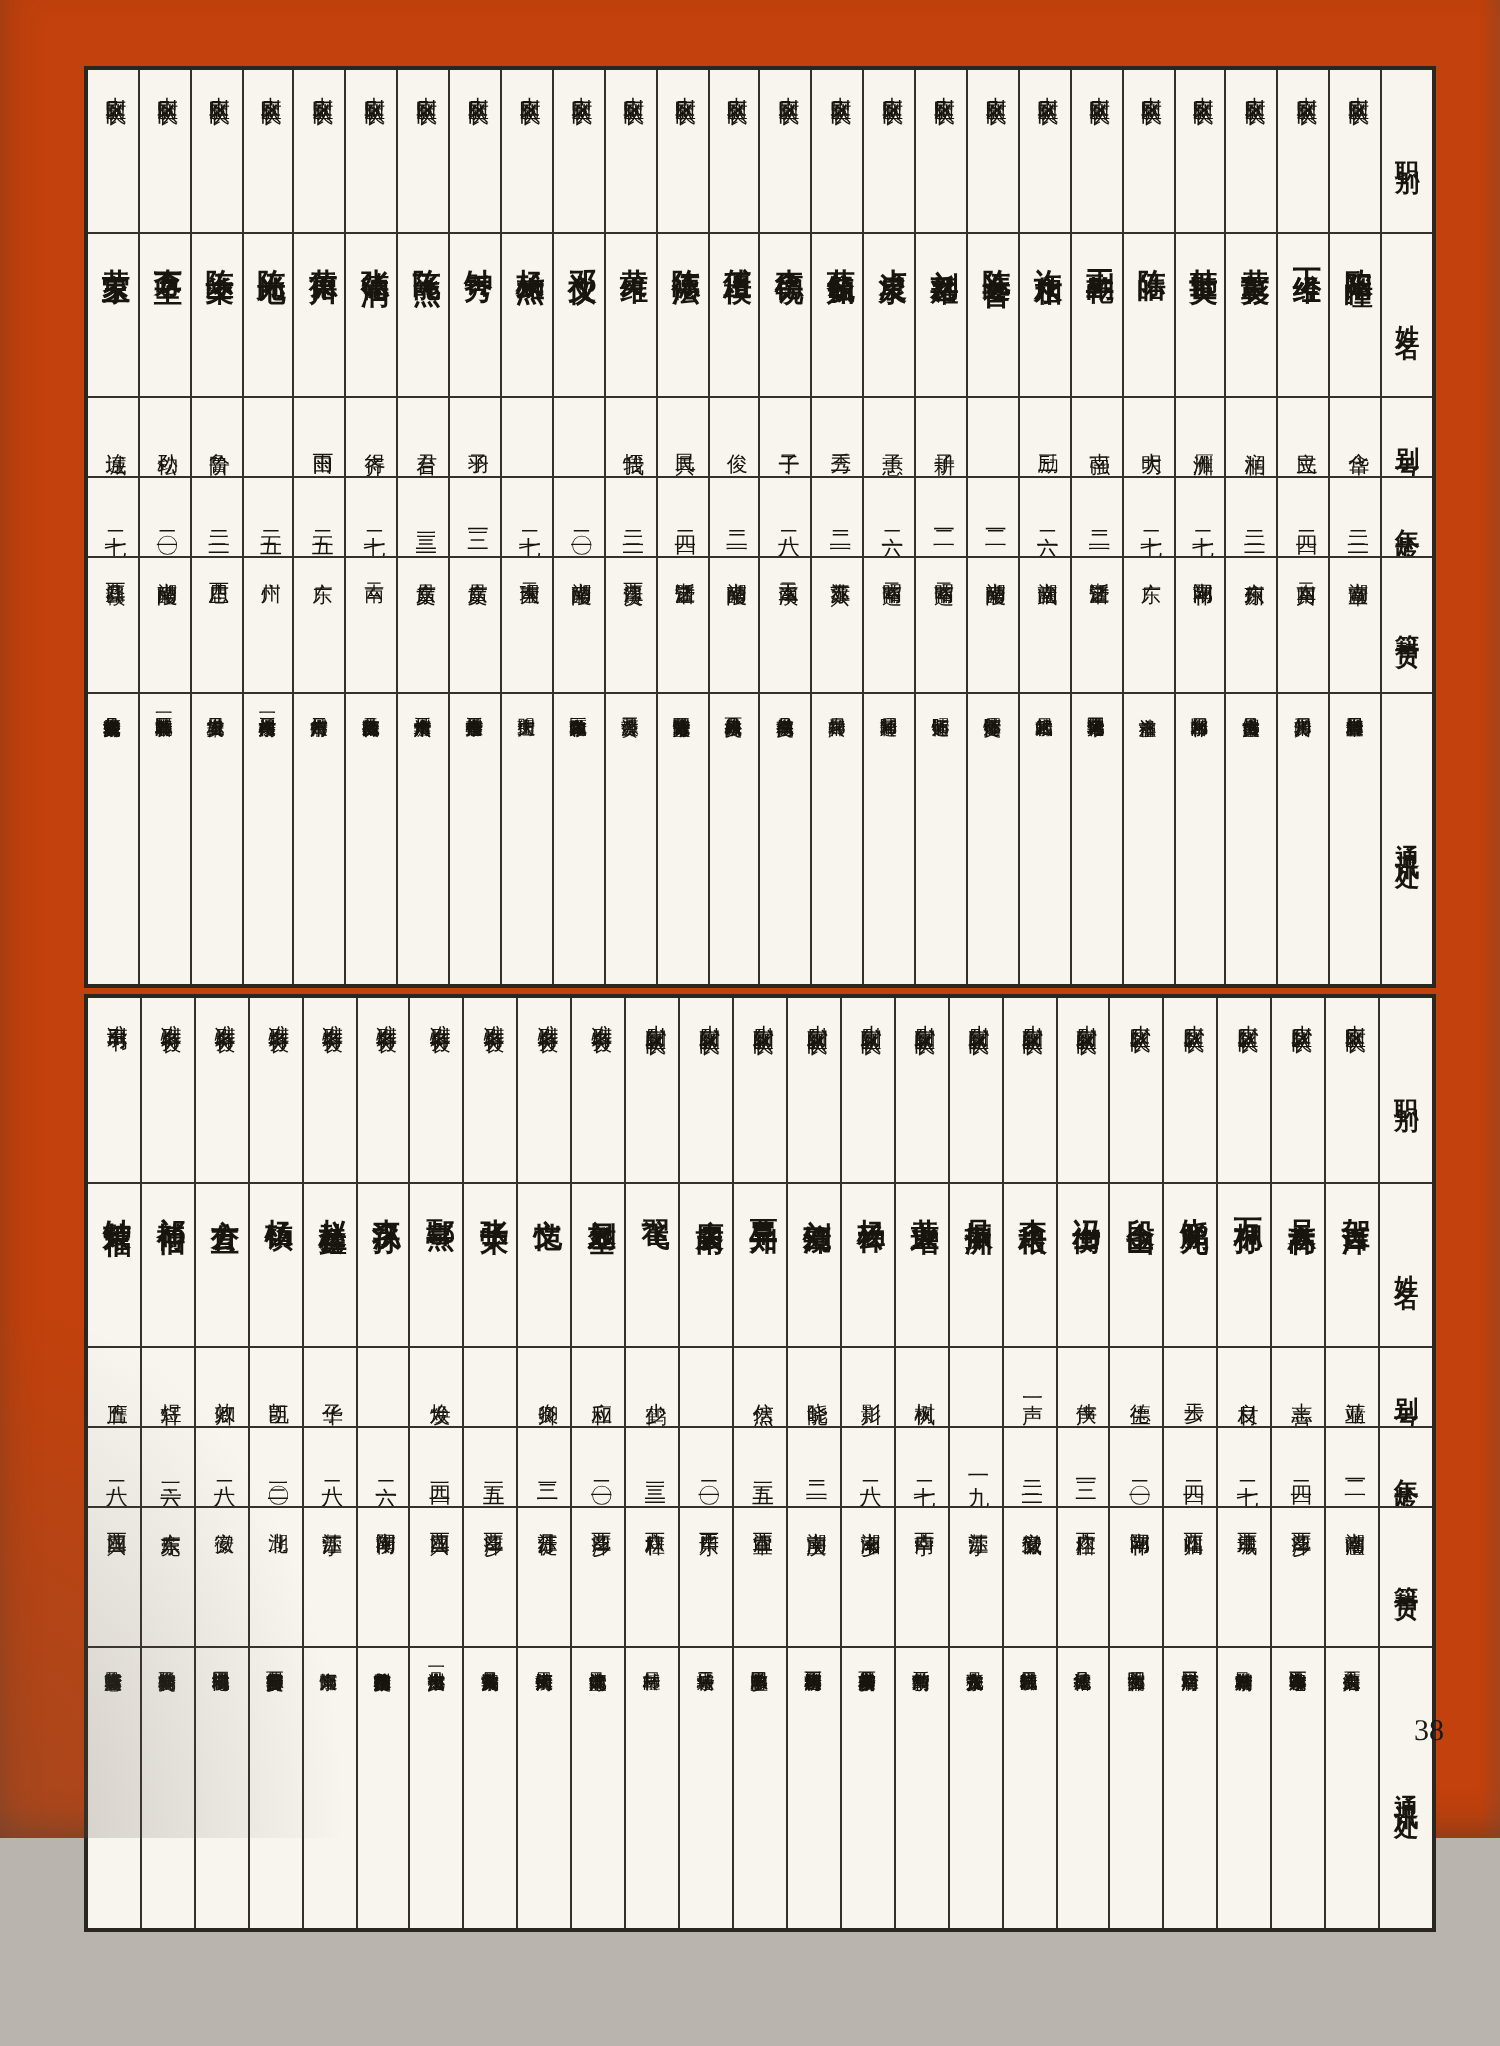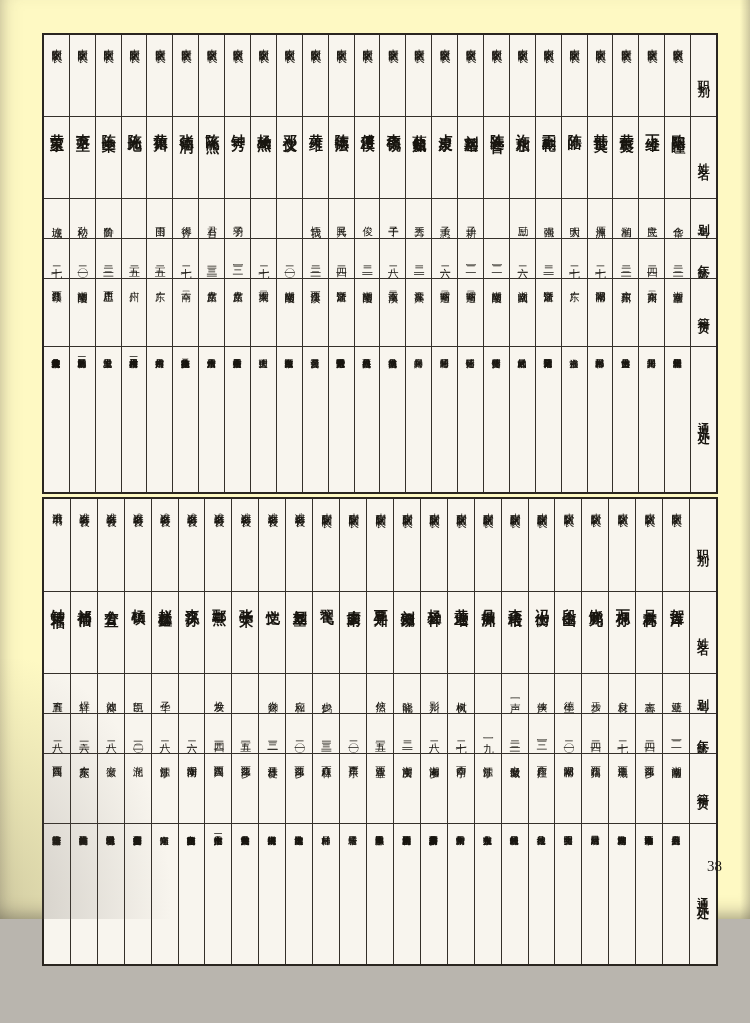--- a/index.html
+++ b/index.html
@@ -3,21 +3,21 @@
 <meta charset="utf-8">
 <style>
   html,body{margin:0;padding:0;}
   body{
     width:750px;height:1023px;overflow:hidden;
     background:#b9b5ae;
     font-family:"Liberation Serif","DejaVu Serif",serif;
   }
   .scan{
     position:relative;width:750px;height:919px;
-    background:#fef9c3;
+    background:#c2410c;
     box-shadow:inset 0 -14px 18px -10px rgba(60,55,50,.45), inset 14px 0 22px -16px rgba(60,55,50,.35);
   }
   .vignette{
     position:absolute;left:0;bottom:0;width:170px;height:260px;pointer-events:none;
     background:radial-gradient(ellipse at 0% 100%, rgba(95,88,80,.28), transparent 72%);
   }
   .edge-shade{
     position:absolute;right:0;top:0;width:10px;height:100%;pointer-events:none;
     background:linear-gradient(to left, rgba(90,84,76,.25), transparent);
   }

